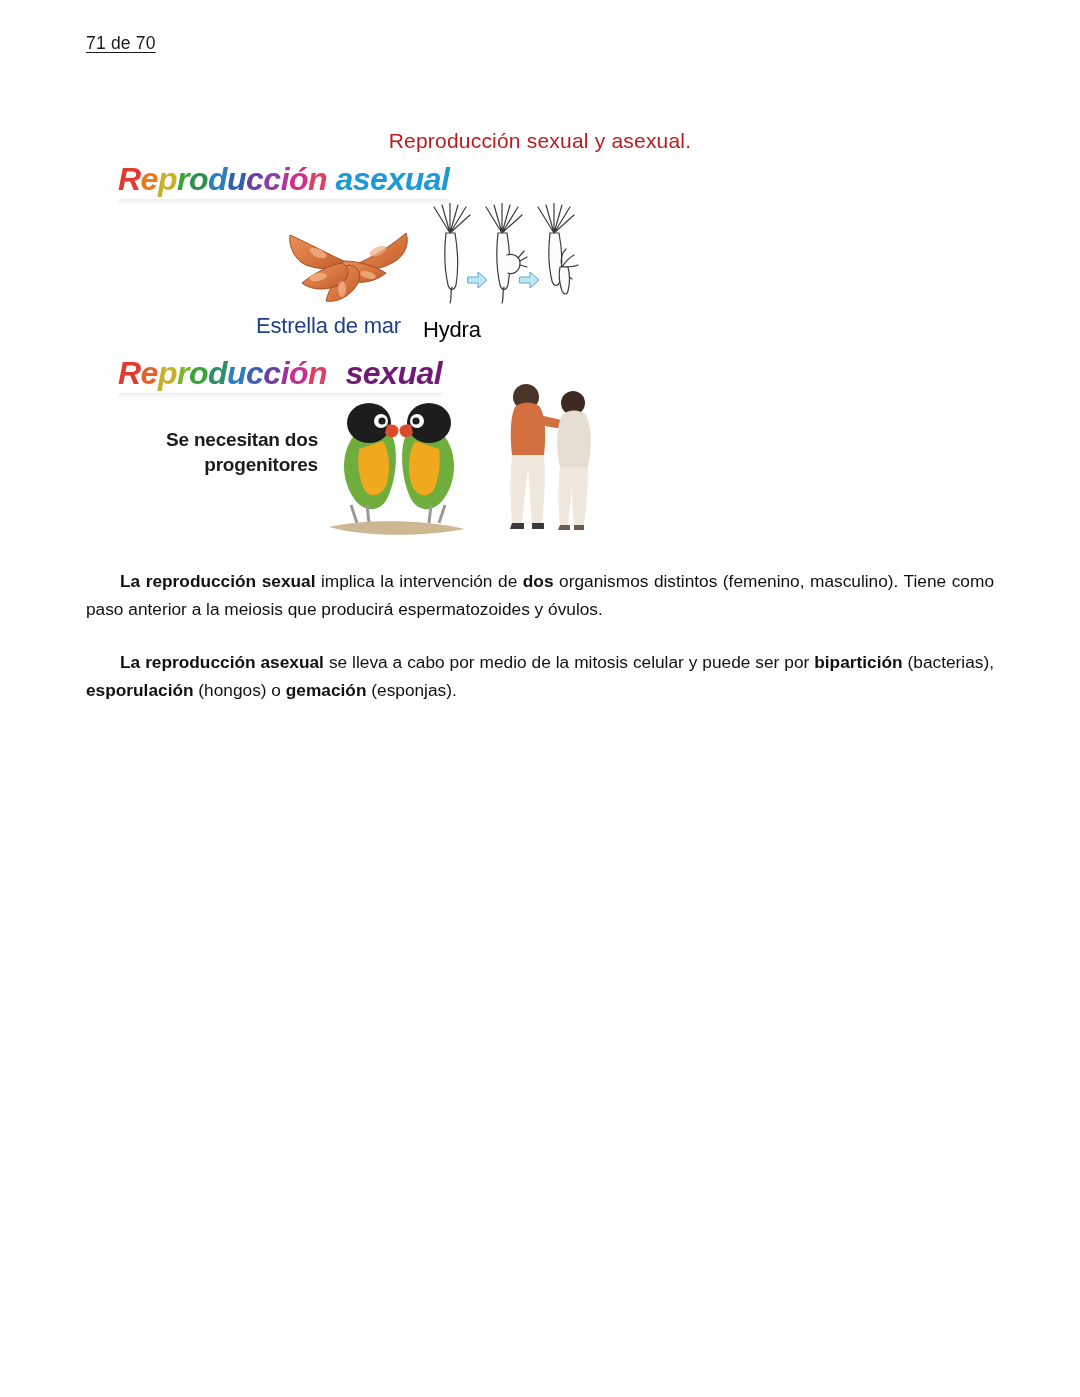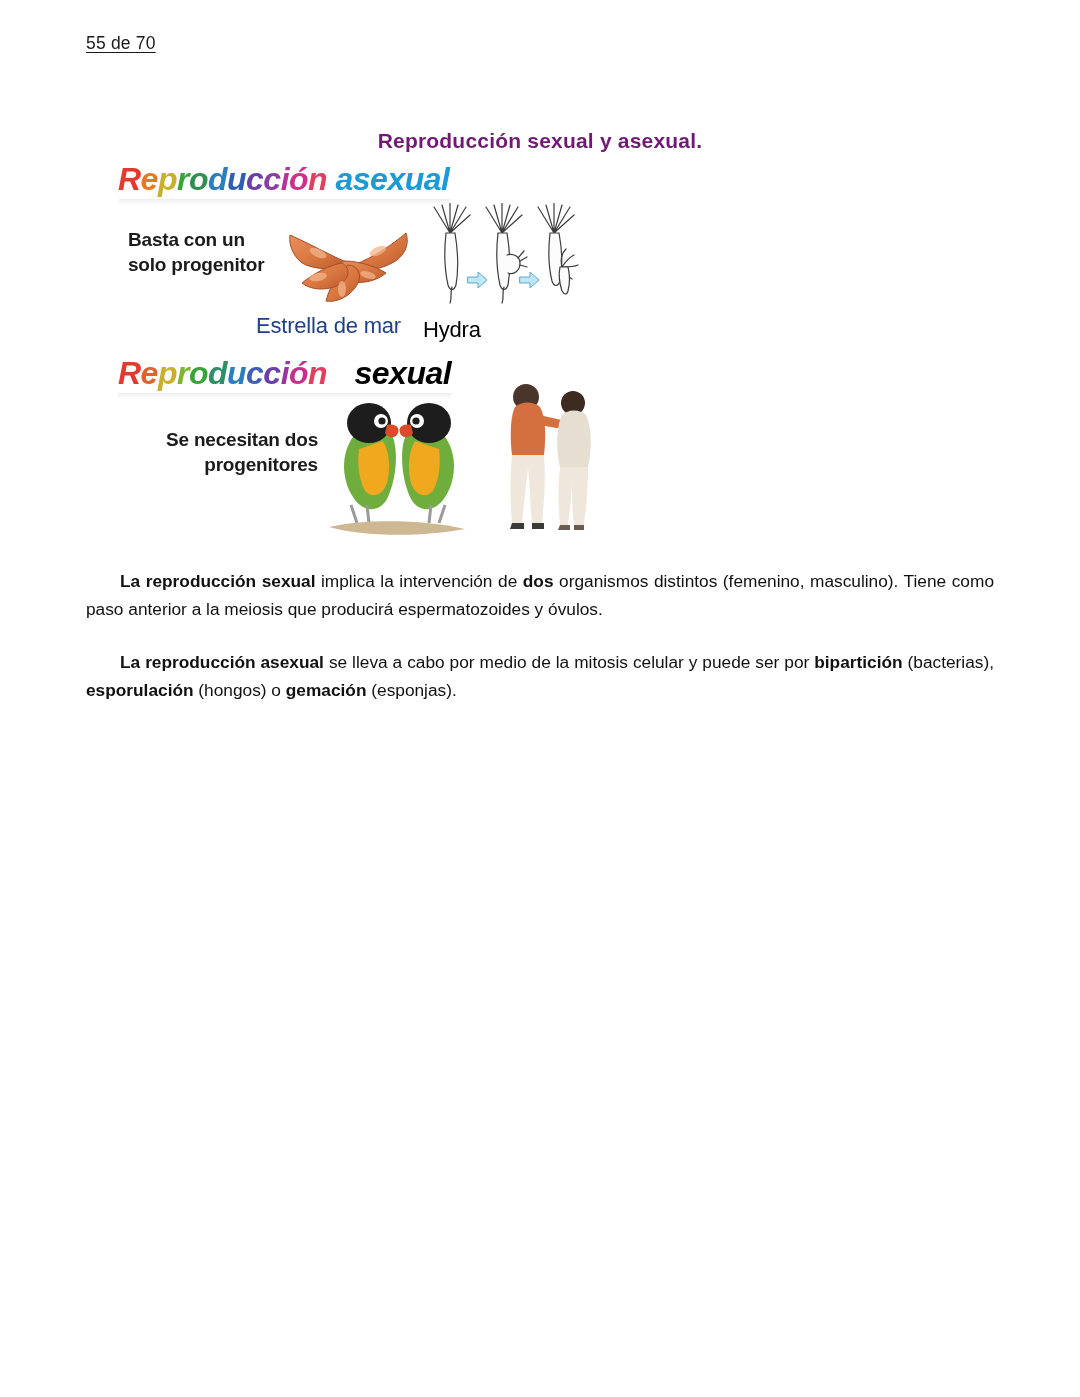--- a/index.html
+++ b/index.html
@@ -32,22 +32,22 @@
     text-underline-offset: 3px;
     letter-spacing: 0.2px;
   }
   .doc-title {
     position: absolute;
     top: 129px;
     left: 0;
     width: 1080px;
     text-align: center;
     font-size: 21px;
-    font-weight: bold;
-    color: #701a75;
+    font-weight: normal;
+    color: #b91c1c;
     letter-spacing: 0.2px;
   }
   .figure {
     position: absolute;
     top: 155px;
     left: 118px;
     width: 500px;
     height: 390px;
   }
 
@@ -145,35 +145,34 @@
   }
   .para b { font-weight: bold; }
   .para-1 { top: 551px; }
   .para-2 { top: 632px; }
 </style>
 </head>
 <body>
 
 <div class="page">
 
-  <div class="page-number">55 de 70</div>
+  <div class="page-number">71 de 70</div>
 
   <div class="doc-title">Reproducción sexual y asexual.</div>
 
   <div class="figure">
 
     <div class="banner asexual-banner">
       <span>
         <span style="color:#e23a2e">R</span><span style="color:#e8791f">e</span><span style="color:#c9b02a">p</span><span style="color:#3aa33a">r</span><span style="color:#2f8f4e">o</span><span style="color:#2b7fbd">d</span><span style="color:#2f5fb0">u</span><span style="color:#6a3fa8">c</span><span style="color:#8a3fa0">c</span><span style="color:#b5349a">i</span><span style="color:#d0308a">ó</span><span style="color:#e0405f">n</span>
       </span>
       <span style="color:#1b9ad6; ">asexual</span>
       <span class="shadowline"></span>
     </div>
 
-    <div class="cap-bold cap-basta">Basta con un solo progenitor</div>
 
     <svg class="starfish" viewBox="0 0 140 100">
       <defs>
         <linearGradient id="sfg" x1="0" y1="0" x2="1" y2="1">
           <stop offset="0%" stop-color="#e8905c"></stop>
           <stop offset="55%" stop-color="#d9763f"></stop>
           <stop offset="100%" stop-color="#b85b2c"></stop>
         </linearGradient>
       </defs>
       <g fill="url(#sfg)" stroke="#a64e25" stroke-width="1">
@@ -225,21 +224,21 @@
       </g>
     </svg>
 
     <div class="cap-blue cap-estrella">Estrella de mar</div>
     <div class="cap-blue cap-hydra">Hydra</div>
 
     <div class="banner sexual-banner">
       <span>
         <span style="color:#e23a2e">R</span><span style="color:#e0642a">e</span><span style="color:#c9b02a">p</span><span style="color:#7fb52e">r</span><span style="color:#3aa33a">o</span><span style="color:#2f8f66">d</span><span style="color:#2b7fbd">u</span><span style="color:#3f5fb5">c</span><span style="color:#6a3fa8">c</span><span style="color:#9b36a0">i</span><span style="color:#c5308f">ó</span><span style="color:#e0405f">n</span>
       </span>
-      <span style="color:#000000; margin-left:19px;">sexual</span>
+      <span style="color:#701a75; margin-left:10px;">sexual</span>
       <span class="shadowline"></span>
     </div>
 
     <div class="cap-bold cap-dos">Se necesitan dos progenitores</div>
 
     <svg class="birds" viewBox="0 0 150 155">
       <g>
 
         <g>
           <path d="M30 110 C18 92 18 66 30 50 C40 36 60 34 68 46 C76 60 74 92 64 112 C56 126 40 126 30 110 Z" fill="#6fae3c"></path>

